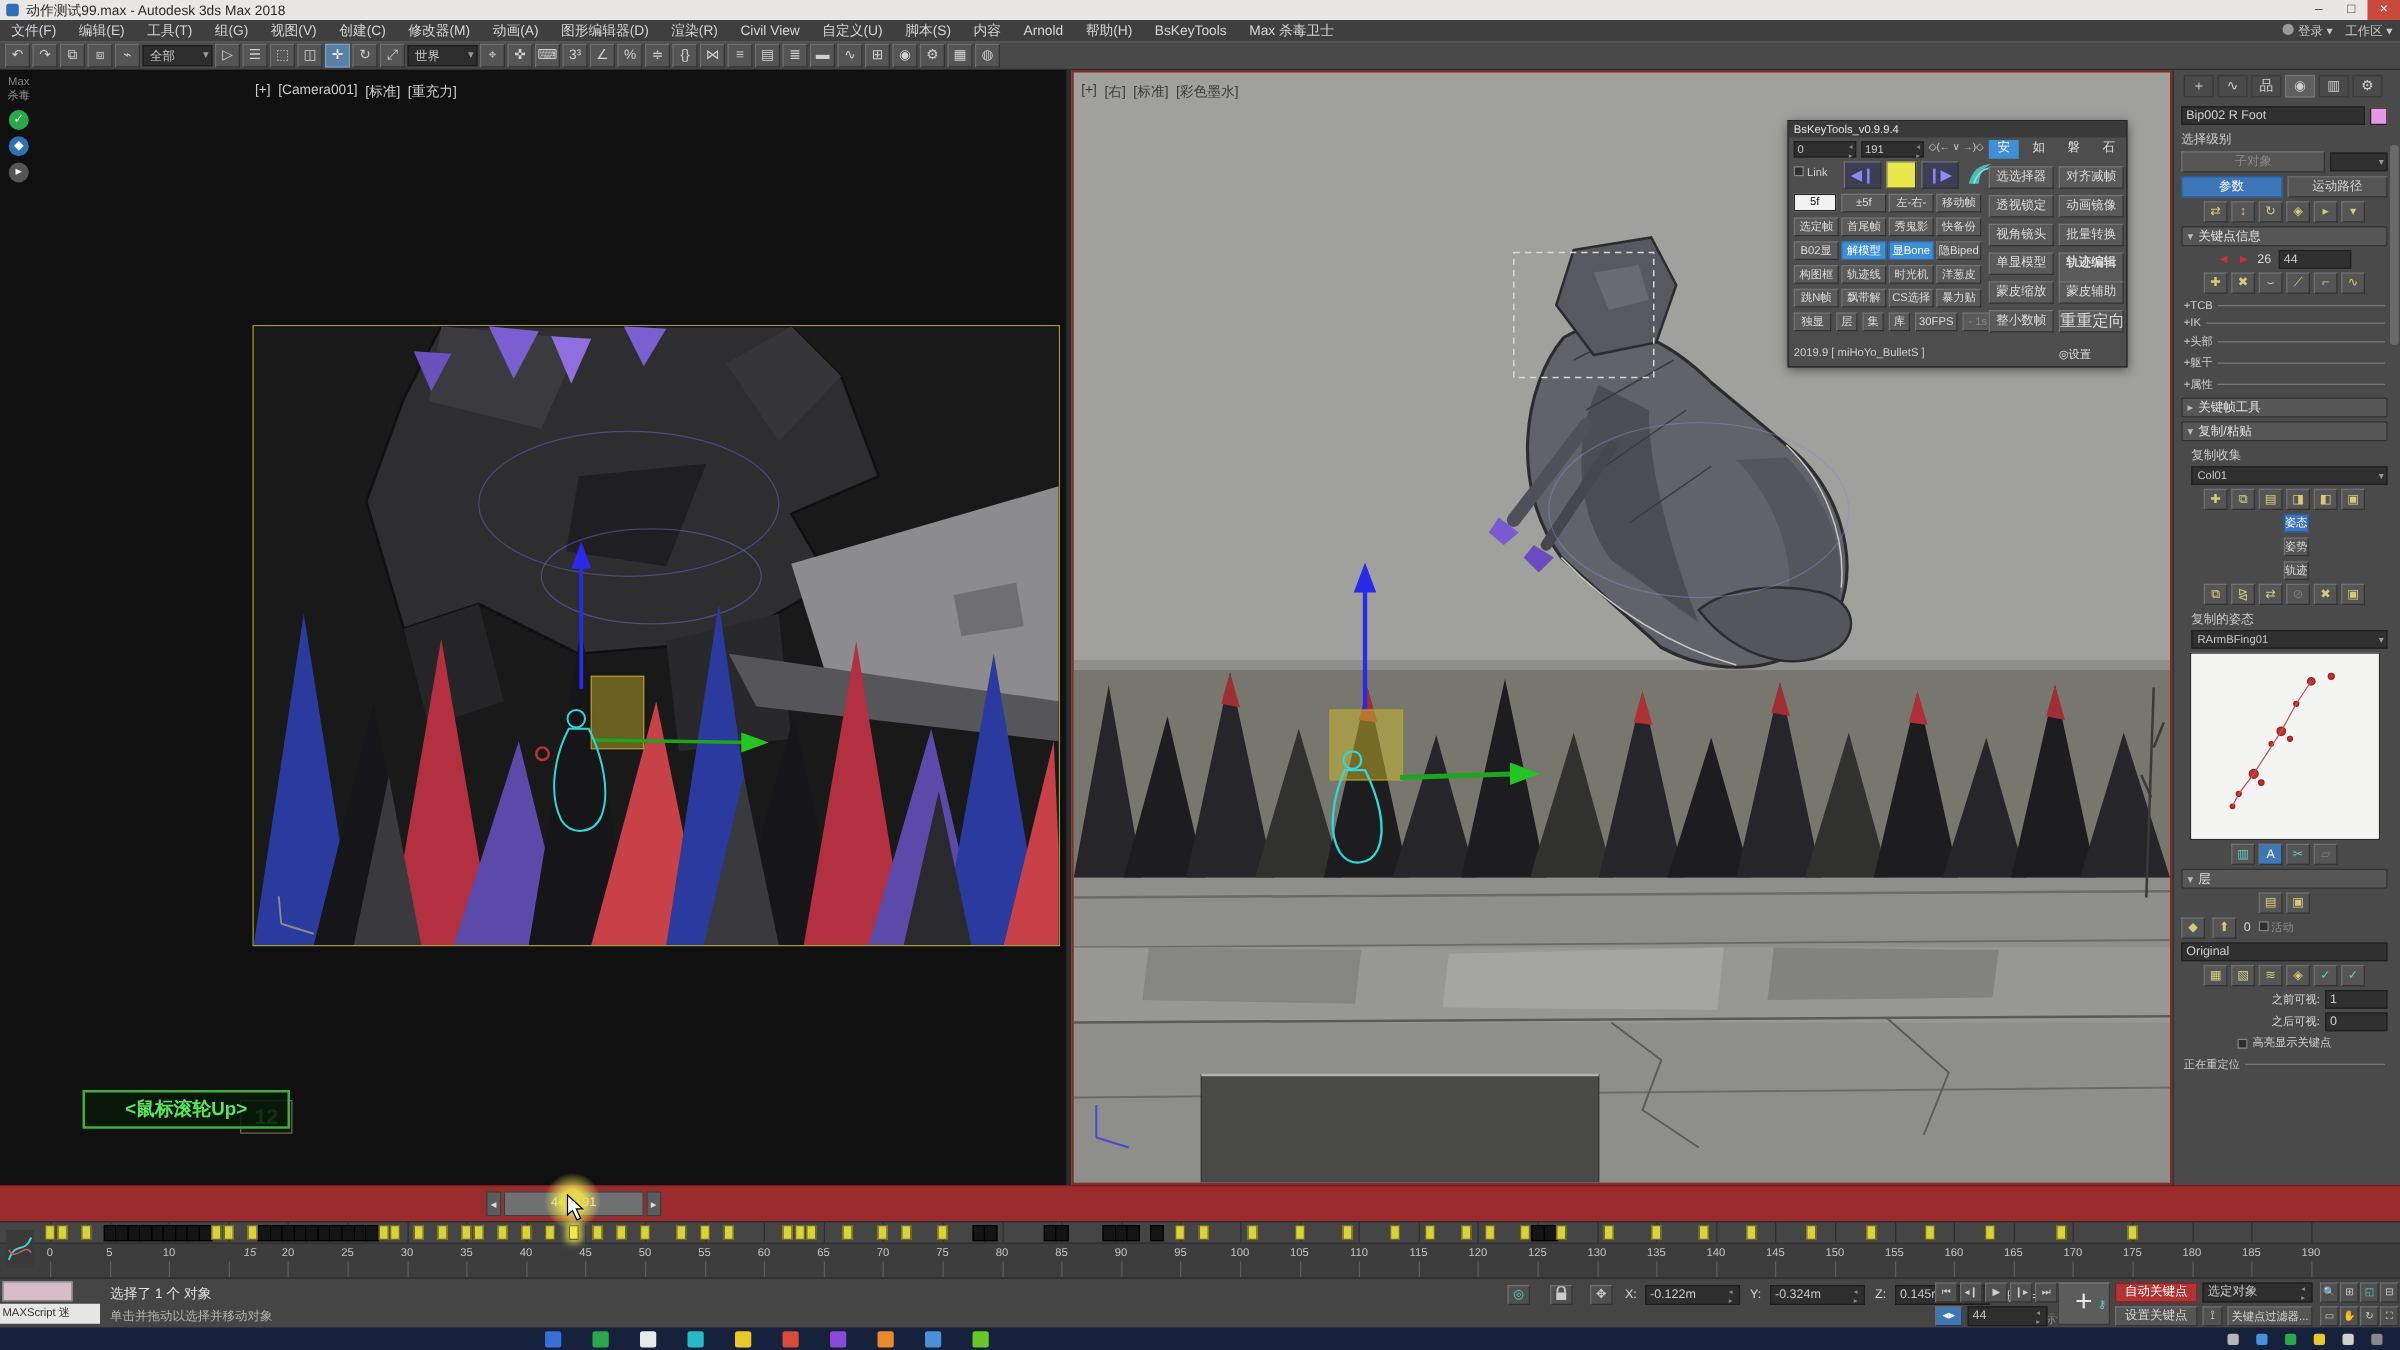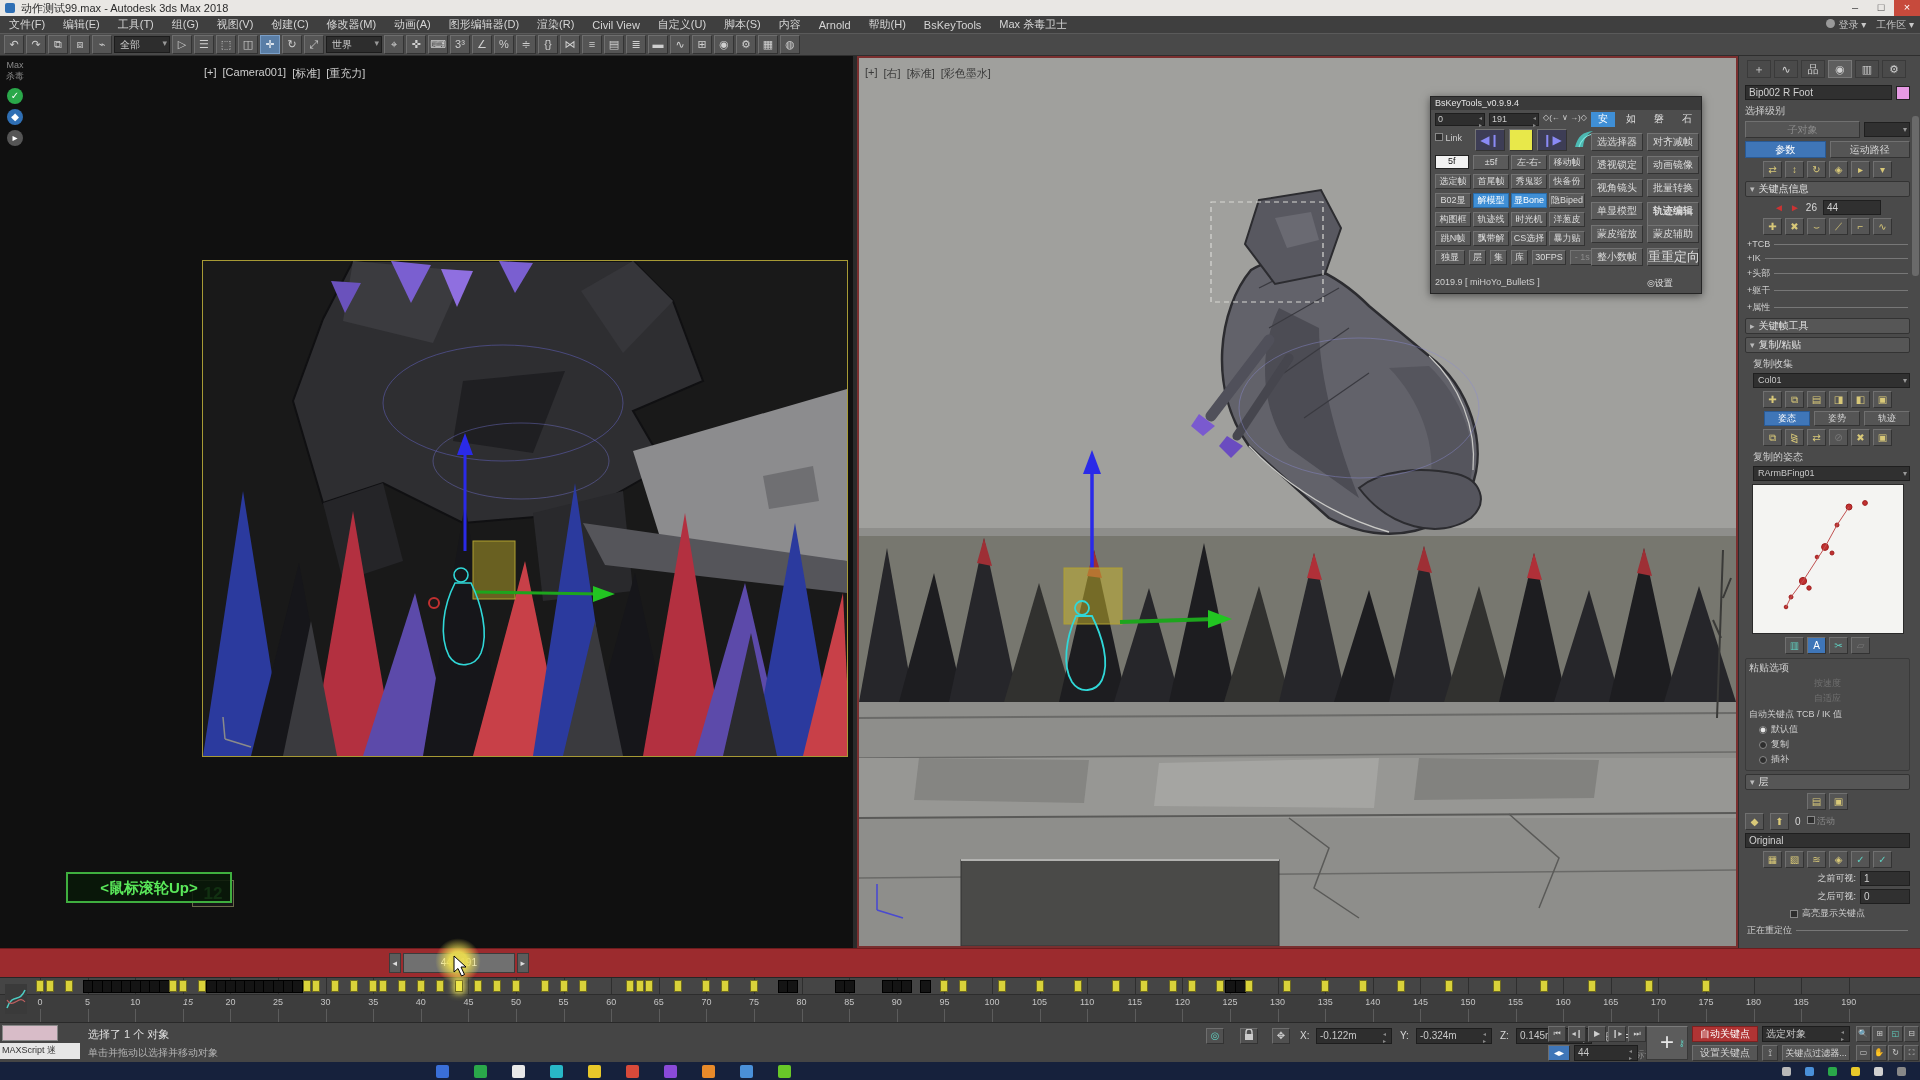--- a/index.html
+++ b/index.html
@@ -528,21 +528,21 @@
       <div class="cp-label" style="margin-left:8px;">复制收集</div>
       <div class="dd" style="margin-left:8px;">Col01</div>
       <div class="ico-strip" id="ccicons">
           <span class="mini-ico">✚</span>
           <span class="mini-ico">⧉</span>
           <span class="mini-ico">▤</span>
           <span class="mini-ico">◨</span>
           <span class="mini-ico">◧</span>
           <span class="mini-ico">▣</span>
         </div>
-      <div class="cp-row" style="margin-left:19px;" id="modetabs">
+      <div class="cp-row" style="margin-left:19px;flex-direction:column;" id="modetabs">
           <div class="cp-btn on" style="flex: 1 1 0%; height: 15px; line-height: 13px; font-size: 9px;">姿态</div>
           <div class="cp-btn" style="flex: 1 1 0%; height: 15px; line-height: 13px; font-size: 9px;">姿势</div>
           <div class="cp-btn" style="flex: 1 1 0%; height: 15px; line-height: 13px; font-size: 9px;">轨迹</div>
         </div>
       <div class="ico-strip" id="poseicons">
           <span class="mini-ico">⧉</span>
           <span class="mini-ico">⧎</span>
           <span class="mini-ico">⇄</span>
           <span class="mini-ico dim">⊘</span>
           <span class="mini-ico">✖</span>
@@ -567,42 +567,20 @@
           </g>
           <path d="M96,22 L84,40 L72,62 M72,62 L50,96 M50,96 L38,112 L33,122" stroke="#c05050" stroke-width="1" fill="none"></path>
         </svg>
       </div>
       <div class="ico-strip" id="canvasicons">
           <span class="mini-ico teal">▥</span>
           <span class="mini-ico blue">A</span>
           <span class="mini-ico teal">✂</span>
           <span class="mini-ico dim">▱</span>
         </div>
-      <div class="groupbox">
-        <div class="cp-label" style="margin:0 0 2px;">粘贴选项</div>
-        <div id="pasteDisabled">
-            <div style="color: rgb(111, 111, 111); font-size: 9px; text-align: center; margin: 2px 0px;">按速度</div>
-            <div style="color: rgb(111, 111, 111); font-size: 9px; text-align: center; margin: 2px 0px;">自适应</div>
-          </div>
-        <div style="color:#cfcfcf;font-size:9px;margin:3px 0 1px;">自动关键点 TCB / IK 值</div>
-        <div id="pasteRadios">
-            <div class="radio-row">
-              <span class="radio sel"></span>
-              <span>默认值</span>
-            </div>
-            <div class="radio-row">
-              <span class="radio"></span>
-              <span>复制</span>
-            </div>
-            <div class="radio-row">
-              <span class="radio"></span>
-              <span>插补</span>
-            </div>
-          </div>
-      </div>
 
       <div class="rollout"><span class="arr">▾</span><span>层</span></div>
       <div class="ico-strip" id="layertopicons">
           <span class="mini-ico">▤</span>
           <span class="mini-ico">▣</span>
         </div>
       <div class="cp-row" style="gap:6px;">
         <span class="mini-ico">◆</span>
         <span class="mini-ico">⬆</span>
         <span>0</span>
@@ -774,21 +752,21 @@
           <path d="M2,24 C8,8 14,20 20,6" stroke="#4ecdc4" stroke-width="1.6" fill="none"></path>
           <path d="M2,16 C8,26 14,10 20,18" stroke="#c06060" stroke-width="1.2" fill="none"></path>
         </svg>
     </div>
   <div class="tl-num" style="left: 27px;">0</div>
       <div class="tl-tail" style="left: 40px;"></div>
       <div class="tl-num" style="left: 74.6px;">5</div>
       <div class="tl-tail" style="left: 87.6px;"></div>
       <div class="tl-num" style="left: 122.2px;">10</div>
       <div class="tl-tail" style="left: 135.2px;"></div>
-      <div class="tl-num" style="left: 175px; font-style: italic;">15</div>
+      <div class="tl-num" style="left: 187px; font-style: italic;">15</div>
       <div class="tl-tail" style="left: 182.8px;"></div>
       <div class="tl-num" style="left: 217.4px;">20</div>
       <div class="tl-tail" style="left: 230.4px;"></div>
       <div class="tl-num" style="left: 265px;">25</div>
       <div class="tl-tail" style="left: 278px;"></div>
       <div class="tl-num" style="left: 312.6px;">30</div>
       <div class="tl-tail" style="left: 325.6px;"></div>
       <div class="tl-num" style="left: 360.2px;">35</div>
       <div class="tl-tail" style="left: 373.2px;"></div>
       <div class="tl-num" style="left: 407.8px;">40</div>

